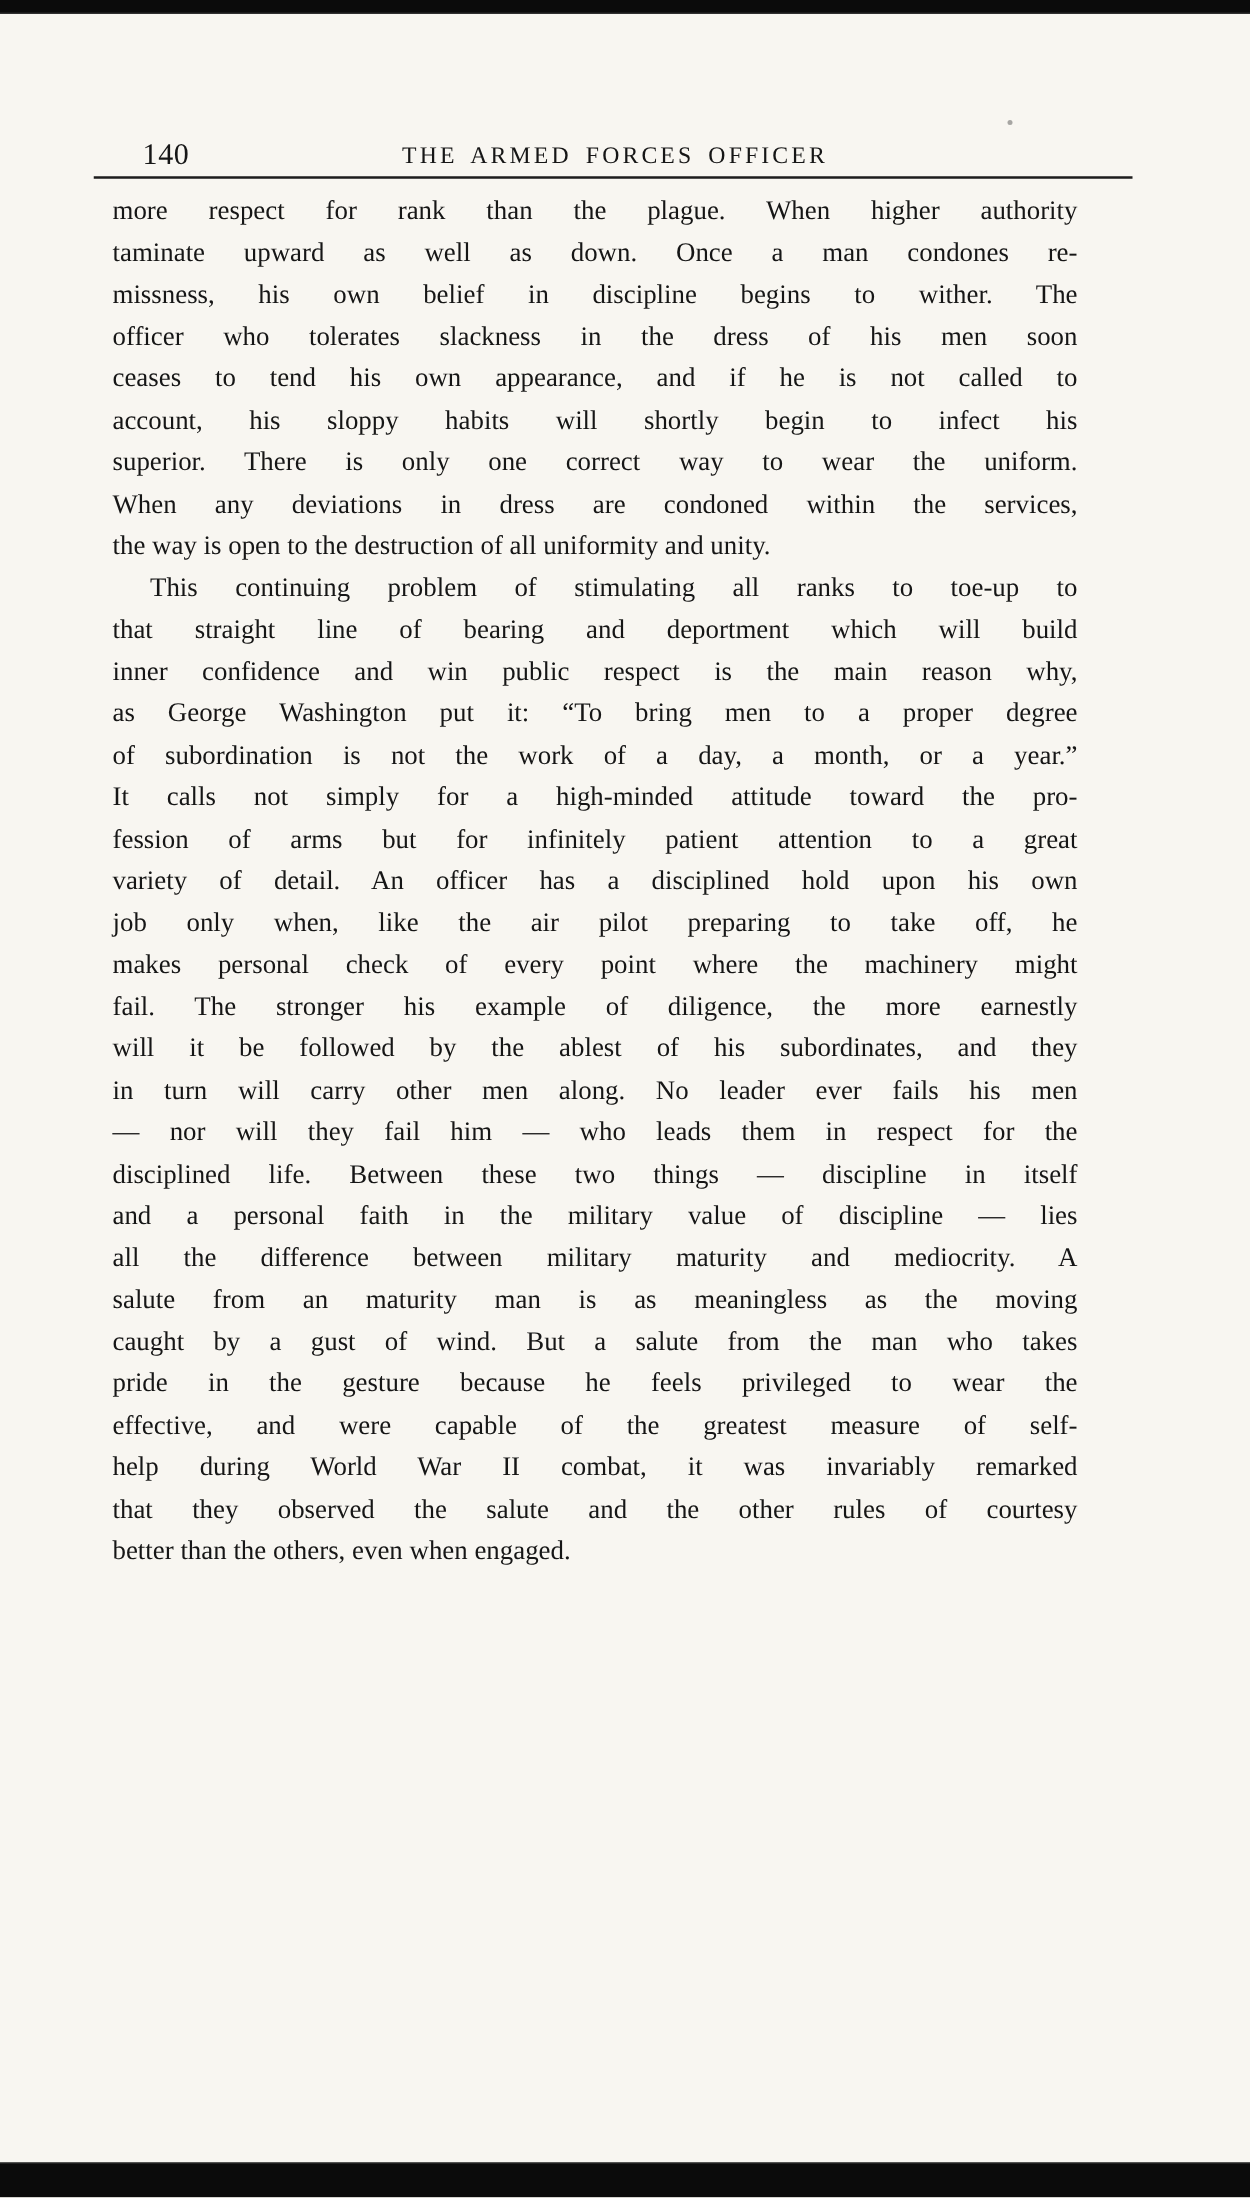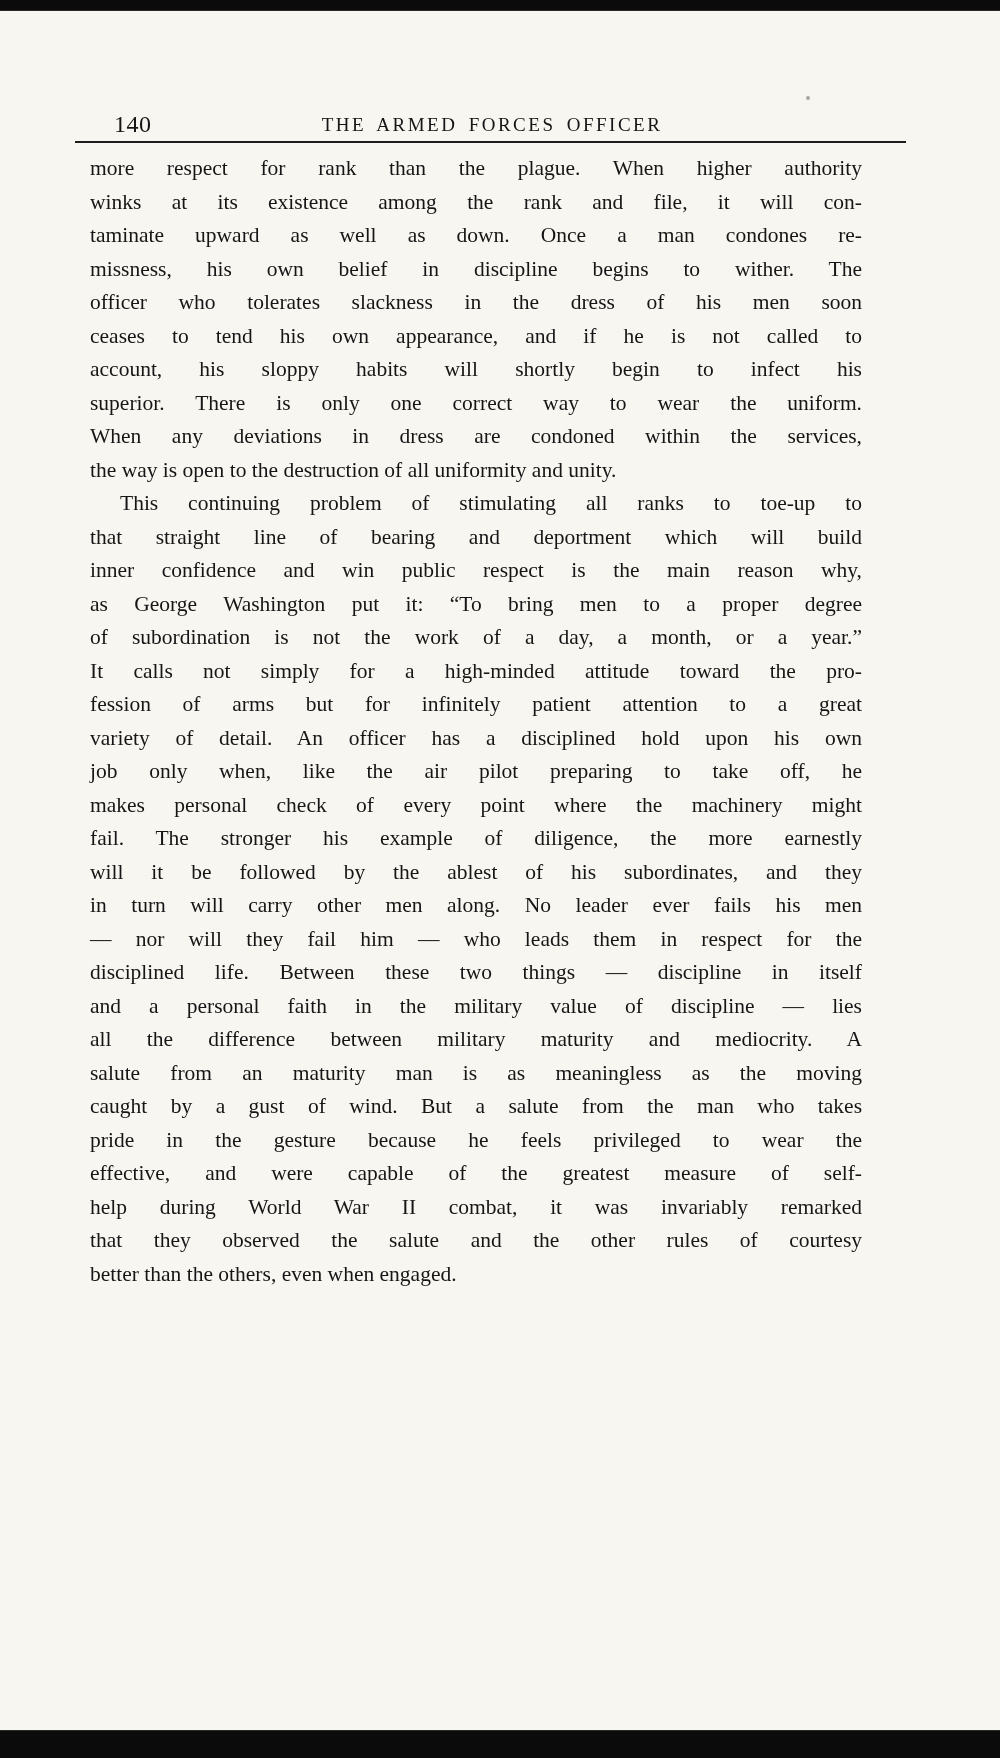--- a/index.html
+++ b/index.html
@@ -95,21 +95,20 @@
   <header class="running-head">
     <span class="page-number">140</span>
     <span class="running-title">THE ARMED FORCES OFFICER</span>
   </header>
 
   <div class="header-rule"></div>
 
   <main class="body-text">
       <div class="paragraph">
         <div class="line">more respect for rank than the plague. When higher authority</div>
-        <div class="line">winks at its existence among the rank and file, it will con-</div>
         <div class="line">taminate upward as well as down. Once a man condones re-</div>
         <div class="line">missness, his own belief in discipline begins to wither. The</div>
         <div class="line">officer who tolerates slackness in the dress of his men soon</div>
         <div class="line">ceases to tend his own appearance, and if he is not called to</div>
         <div class="line">account, his sloppy habits will shortly begin to infect his</div>
         <div class="line">superior. There is only one correct way to wear the uniform.</div>
         <div class="line">When any deviations in dress are condoned within the services,</div>
         <div class="line last">the way is open to the destruction of all uniformity and unity.</div>
       </div>
       <div class="paragraph">

